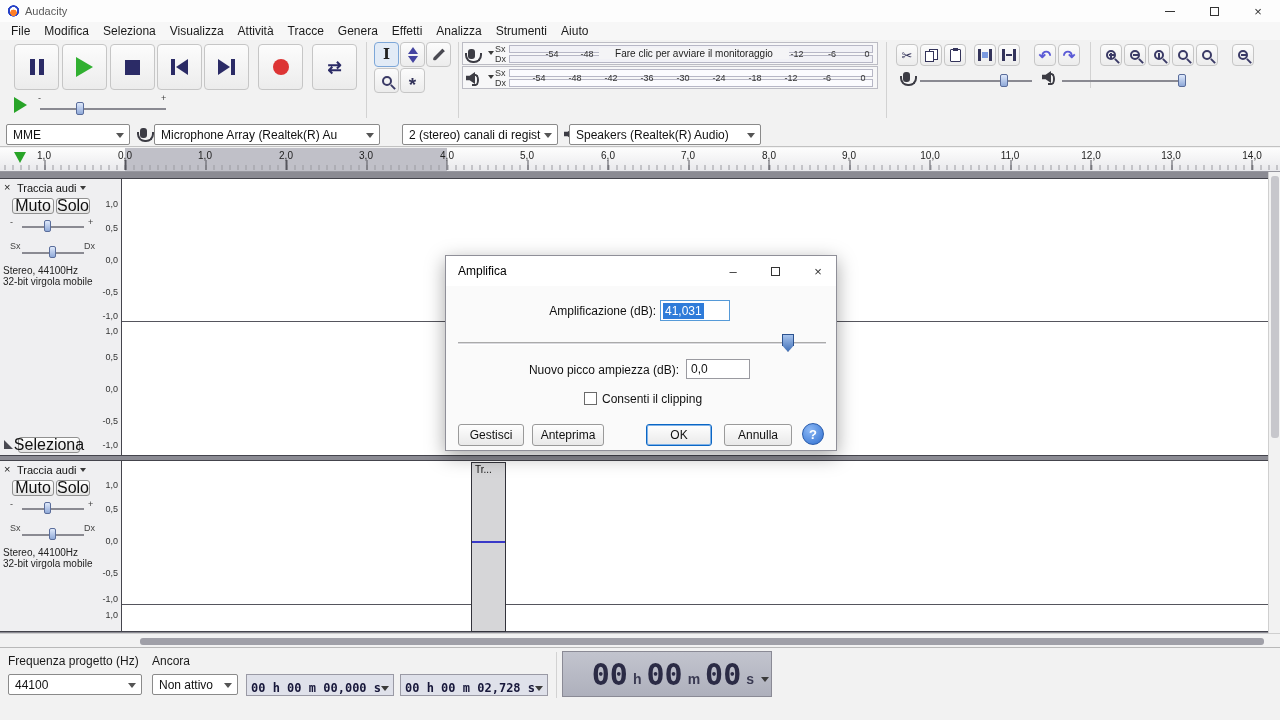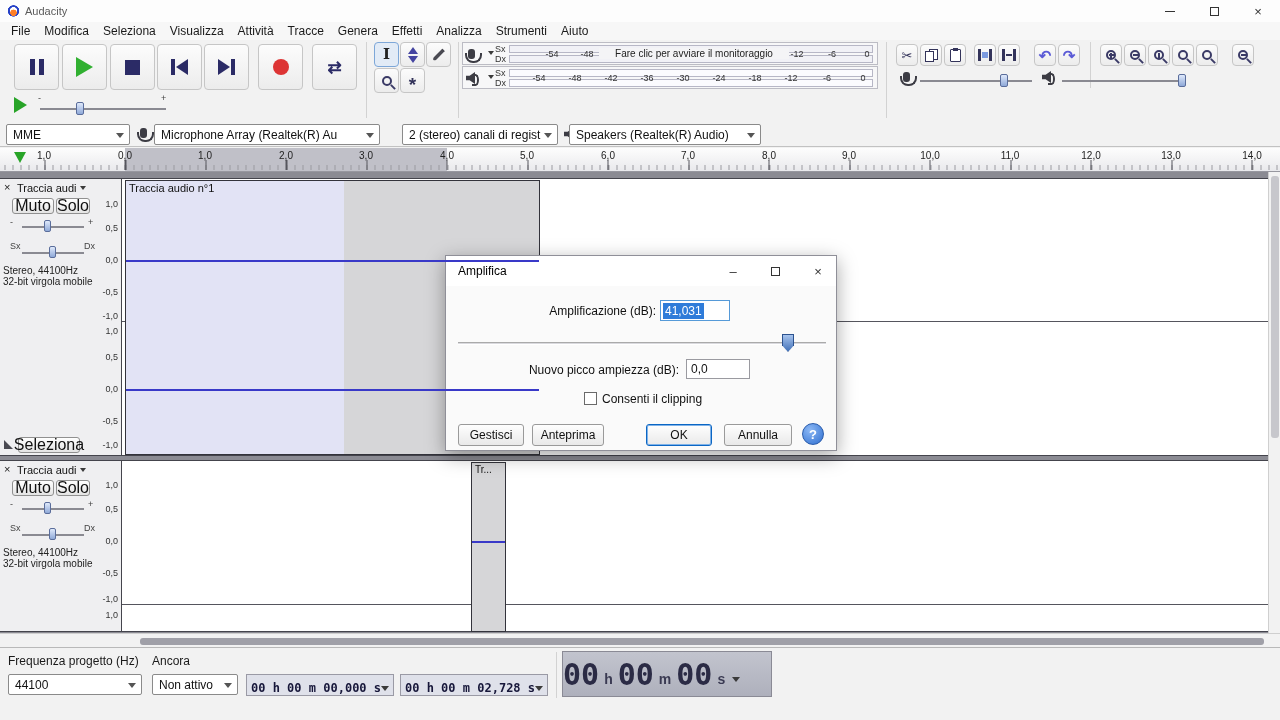--- a/index.html
+++ b/index.html
@@ -109,21 +109,21 @@
   .hthumb{position:absolute;left:140px;top:4px;width:1124px;height:7px;background:#a0a0a8;border-radius:3px;}
   .vscroll{position:absolute;left:1268px;top:172px;width:12px;height:461px;background:#f2f2f2;border-left:1px solid #cfcfcf;}
   .vthumb{position:absolute;left:2px;top:4px;width:8px;height:262px;background:#c7c7cc;border-radius:3px;}
 
   
   .selbar{position:absolute;left:0;top:647px;width:1280px;height:53px;background:#f2f2f2;border-top:1px solid #b9b9b9;}
   .sblabel{position:absolute;font-size:12px;color:#1a1a1a;white-space:nowrap;}
   .timefield{position:absolute;height:22px;display:flex;align-items:flex-end;background:#dfe1ea;border:1px solid #9a9aa5;padding:0 4px;}
   .timefield .tv{font-family:"DejaVu Sans Mono",monospace;font-weight:bold;font-size:12px;color:#17173a;white-space:nowrap;}
   .tfarrow{width:0;height:0;border:4px solid transparent;border-top:5px solid #3a3a3a;margin:5px 0 0 auto;}
-  .bigtime{position:absolute;background:linear-gradient(#c2c4ce,#aeb0bc);border:1px solid #8a8a95;display:flex;align-items:center;justify-content:flex-start;gap:5px;}
+  .bigtime{position:absolute;background:linear-gradient(#c2c4ce,#aeb0bc);border:1px solid #8a8a95;display:flex;align-items:center;justify-content:flex-end;gap:5px;}
   .bigtime .dig{font-family:"DejaVu Sans Mono",monospace;font-weight:bold;font-size:30px;color:#2b2b45;}
   .bigtime .unit{font-size:14px;font-weight:bold;color:#3a3a52;margin-top:10px;}
 
   
   .statusbar{position:absolute;left:0;top:700px;width:1280px;height:20px;background:#f1f1f1;border-top:1px solid #bdbdbd;}
   .status-text{position:absolute;left:8px;top:3px;font-size:12px;color:#1a1a1a;}
 
   
   .dialog{position:absolute;left:445px;top:255px;width:392px;height:196px;background:#fafafa;border:1px solid #8f8f98;box-shadow:0 5px 18px rgba(0,0,0,0.35);}
   .dtitle{position:absolute;left:0;top:0;width:100%;height:30px;background:#ffffff;}
@@ -379,27 +379,20 @@
       <span class="scale" style="left:96px;top:76px;">0,0</span>
       <span class="scale" style="left:96px;top:108px;">-0,5</span>
       <span class="scale" style="left:96px;top:132px;">-1,0</span>
       <span class="scale" style="left:96px;top:147px;">1,0</span>
       <span class="scale" style="left:96px;top:173px;">0,5</span>
       <span class="scale" style="left:96px;top:205px;">0,0</span>
       <span class="scale" style="left:96px;top:237px;">-0,5</span>
       <span class="scale" style="left:96px;top:261px;">-1,0</span>
     </div>
     <div class="divline" style="left:122px;top:142px;width:1146px;"></div>
-    <div class="clip" style="left:125px;top:1px;width:415px;height:275px;">
-      <div class="selpart" style="width:218px;"></div>
-      <div class="graypart" style="width:195px;"></div>
-      <span class="cliptitle">Traccia audio n°1</span>
-      <div class="zero" style="top:79px;"></div>
-      <div class="zero" style="top:208px;"></div>
-    </div>
   </div>
 
   <div class="track" style="top:460px;height:172px;">
     <div class="panel">
       <span class="tclose" style="left:4px;top:3px;">×</span>
       <span class="tname" style="left:17px;top:3px;"><span>Traccia audi</span><i class="caret"></i></span>
       <div class="smbtn" style="left:12px;top:19px;width:42px;">Muto</div>
       <div class="smbtn" style="left:56px;top:19px;width:34px;">Solo</div>
       <span class="tinymark" style="left:10px;top:38px;">-</span>
       <div class="strack" style="left:22px;top:47px;width:62px;"></div>

